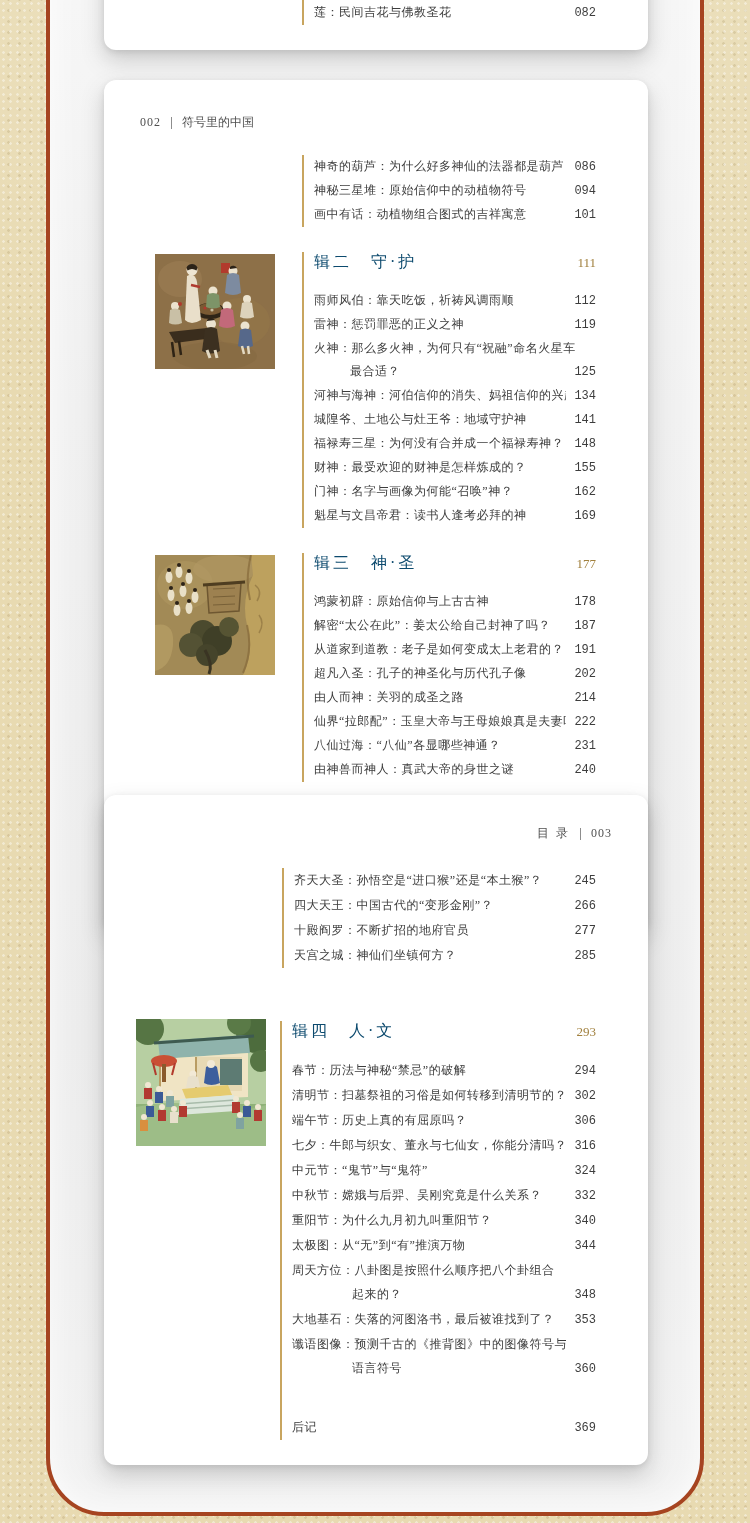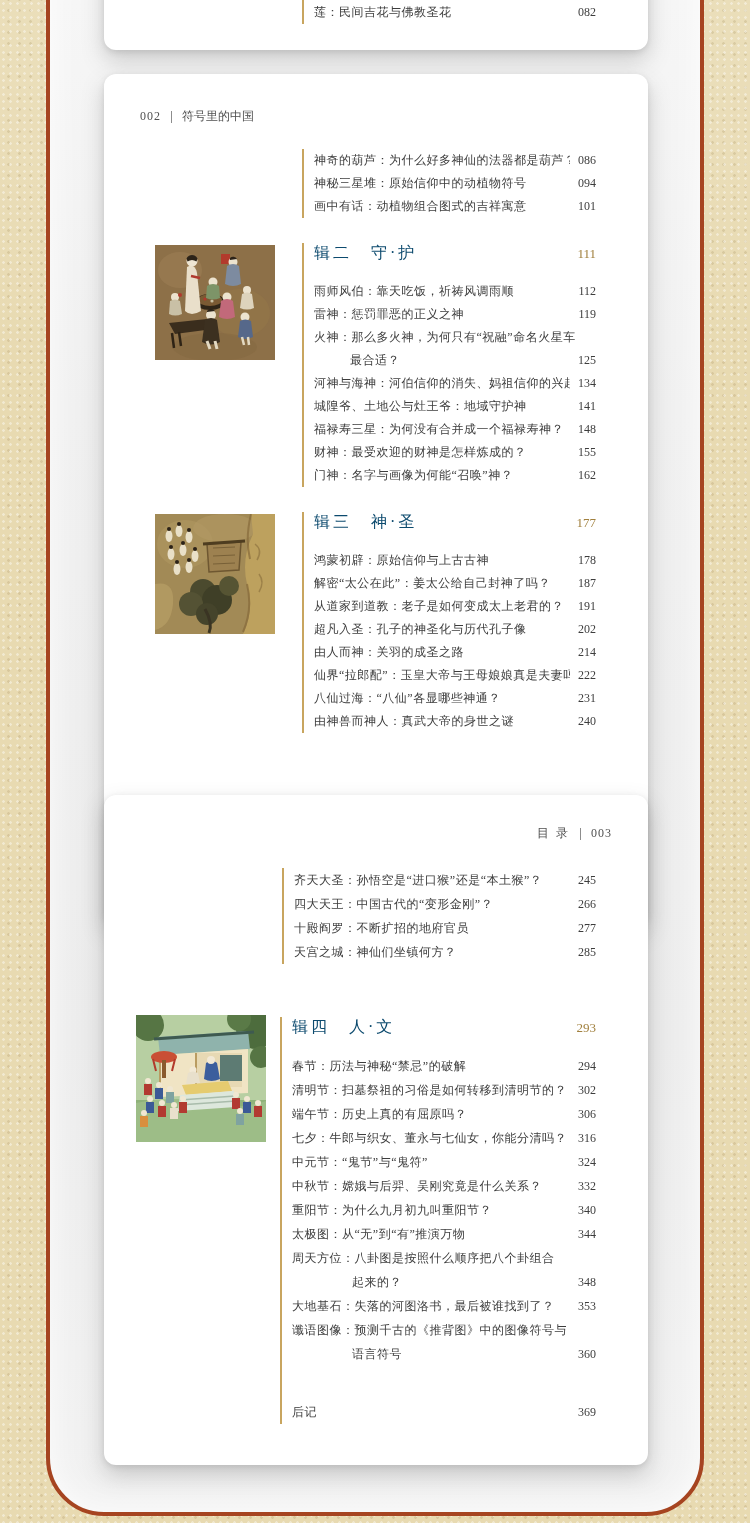--- a/index.html
+++ b/index.html
@@ -20,21 +20,21 @@
     border-radius:26px 26px 58px 58px;
     background:linear-gradient(180deg,#f7f7f7 0%,#f0f0f0 30%,#ececec 70%,#f2f2f2 100%);
     box-shadow:inset 0 0 34px rgba(255,255,255,.9);
   }
   .card{
     position:absolute;left:104px;width:544px;background:#fff;border-radius:12px;
     box-shadow:0 10px 22px rgba(90,90,90,.28), 0 2px 6px rgba(0,0,0,.10);
     color:#3d3d3d;
   }
   .card-prev{top:-60px;height:110px;border-radius:0 0 12px 12px;}
-  .card-002{top:74px;height:850px;text-align:center;}
+  .card-002{top:80px;height:850px;text-align:center;}
   .card-003{top:795px;height:670px;}
 
   .page-header{display:flex;align-items:center;gap:10px;font-size:12px;color:#4f4f4f;}
   .card-002 .page-header{margin:34px 0 0 36px;}
   .card-003 .page-header{justify-content:flex-end;margin:30px 36px 0 0;letter-spacing:2px;}
   .hdiv{display:inline-block;width:1px;height:12px;background:#8d8d8d;}
   .folio{letter-spacing:1px;}
 
   .card-002 .toc{margin-top:24px;}
   .card-003 .toc{margin-top:26px;}
@@ -56,21 +56,21 @@
   .card-prev .content.noart{margin-left:198px;padding-top:18px;}
 
   .sec-row{display:flex;align-items:baseline;line-height:20px;margin-bottom:16px;}
   .sec-title{font-size:16px;font-weight:normal;color:#0c4a6e;letter-spacing:3px;white-space:nowrap;}
   .sec-page{margin-left:auto;padding-left:8px;font-size:13px;color:#a1803e;}
 
   .entries .row{display:flex;align-items:baseline;font-size:12px;color:#3d3d3d;}
   .card-002 .entries .row,.card-prev .entries .row{line-height:23px;}
   .card-003 .entries .row{line-height:24px;}
   .row .t{white-space:nowrap;letter-spacing:.5px;overflow:hidden;}
-  .row .n{margin-left:auto;padding-left:8px;flex:none;}
+  .row .n{margin-left:auto;padding-left:8px;flex:none;font-family:Liberation Mono, monospace;}
   .row.gap{margin-top:34px;}
 </style>
 </head>
 <body>
 
 <div class="stage">
   <div class="panel"></div>
 
   <div class="card card-prev">
     <div class="toc">
@@ -185,20 +185,24 @@
                 <span class="t">福禄寿三星：为何没有合并成一个福禄寿神？</span>
                 <span class="n">148</span>
               </div>
               <div class="row">
                 <span class="t">财神：最受欢迎的财神是怎样炼成的？</span>
                 <span class="n">155</span>
               </div>
               <div class="row">
                 <span class="t">门神：名字与画像为何能“召唤”神？</span>
                 <span class="n">162</span>
+              </div>
+              <div class="row">
+                <span class="t">魁星与文昌帝君：读书人逢考必拜的神</span>
+                <span class="n">169</span>
               </div>
             </div>
           </div>
         </div>
         <div class="block">
           <div class="art">
   <svg viewBox="0 0 120 120" xmlns="http://www.w3.org/2000/svg">
     <rect width="120" height="120" fill="#a28a56"></rect>
     <ellipse cx="30" cy="30" rx="28" ry="24" fill="#ac935e" opacity=".8"></ellipse>
     <ellipse cx="70" cy="14" rx="32" ry="14" fill="#b29a64" opacity=".6"></ellipse>

